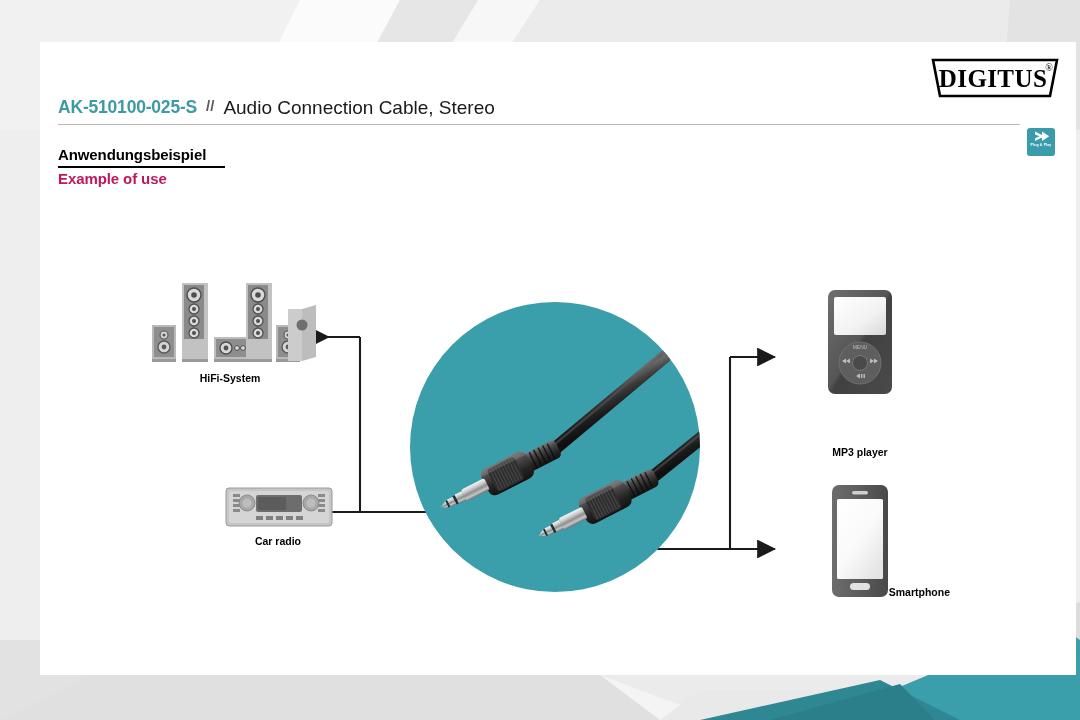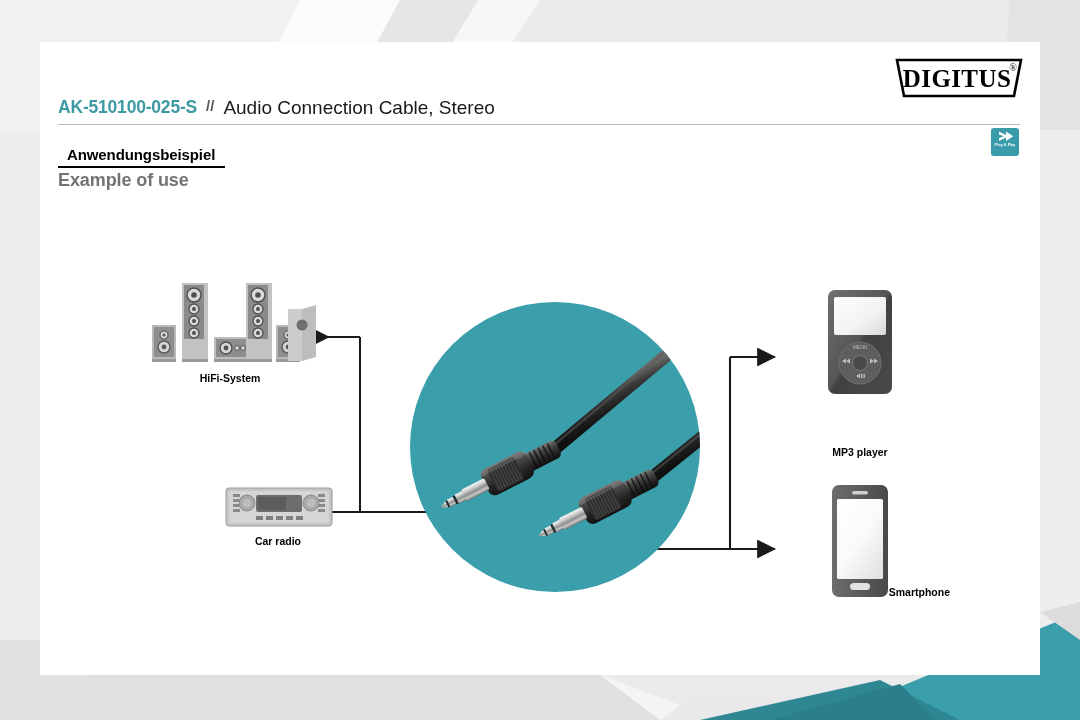--- a/index.html
+++ b/index.html
@@ -20,20 +20,21 @@
   .bg-layer { position: absolute; inset: 0; overflow: hidden; }
   .bg-svg { position: absolute; top: 0; left: 0; }
 
   
   #card {
     position: absolute;
     left: 40px; top: 42px;
     width: 1000px; height: 633px;
     background: #ffffff;
     z-index: 5;
+    padding-left: 36px;
   }
 
   
   #logo-wrap {
     position: absolute;
     right: 16px; top: 14px;
     width: 130px; height: 44px;
   }
   #logo-svg { display: block; }
 
@@ -66,39 +67,39 @@
   #title-rule {
     position: absolute;
     left: 18px; top: 82px;
     width: 962px; height: 1px;
     background: #b8b8b8;
   }
 
   
   #sec-de {
     position: absolute;
-    left: 27px; top: 104px;
+    left: 18px; top: 104px;
     font-size: 15px;
     font-weight: bold;
     color: #000000;
     letter-spacing: -0.1px;
     text-align: right;
   }
   #sec-de-rule {
     position: absolute;
     left: 18px; top: 124px;
     width: 167px; height: 1.5px;
     background: #000000;
   }
   #sec-en {
     position: absolute;
     left: 18px; top: 128px;
-    font-size: 18px;
+    font-size: 15px;
     font-weight: bold;
-    color: #737373;
+    color: #be185d;
     letter-spacing: -0.1px;
   }
 
   
   #pnp {
     position: absolute;
     right: 21px; top: 86px;
     width: 28px; height: 28px;
     border-radius: 3px;
     background: #3a9bab;

